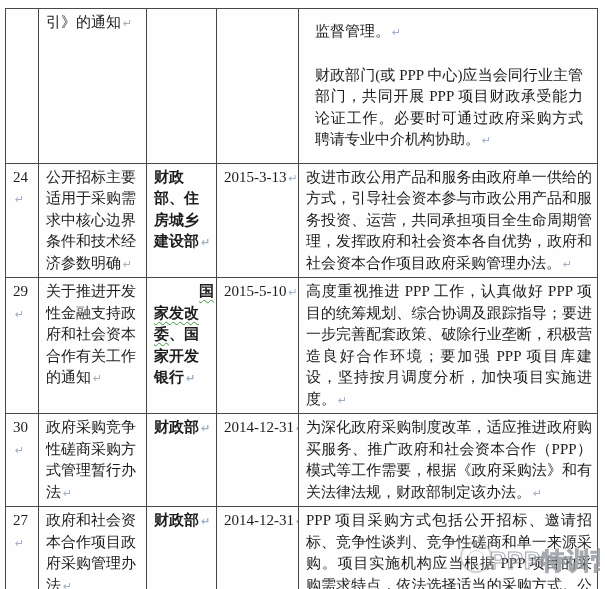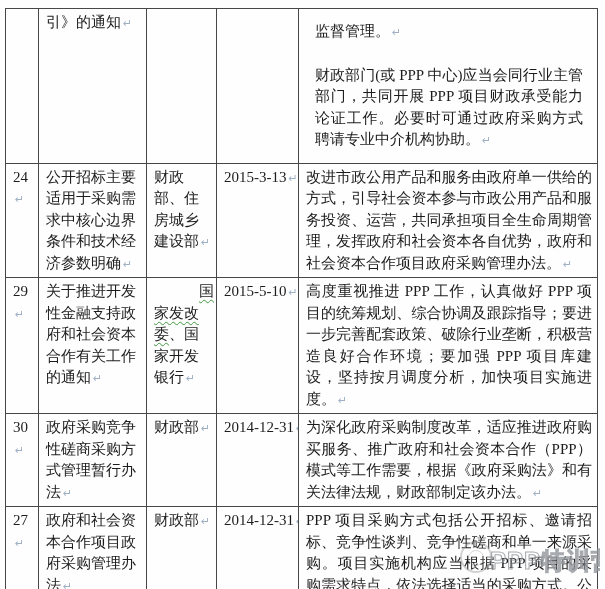--- a/index.html
+++ b/index.html
@@ -35,21 +35,21 @@
   col.c-desc  { width: 299px; }
 
   tr.r0 { height: 117px; }
   tr.r1 { height: 107px; }
   tr.r2 { height: 106px; }
   tr.r3 { height: 92px;  }
   tr.r4 { height: 144px; }
 
   td.no   { padding-left: 8px; font-size: 15px; }
   td.title{ font-size: 15.5px; }
-  td.agency{ font-size: 14.8px; padding-left: 6px; padding-right: 2px; }
+  td.agency{ font-size: 14.8px; padding-left: 6px; padding-right: 2px; font-weight: bold; }
   td.date { font-size: 15px; white-space: nowrap; }
   td.desc { font-size: 14.5px; line-height: 21.5px; padding-left: 8px; padding-right: 6px; text-align: justify; }
 
   .para { margin: 9px; }
   .para-gap { margin-bottom: 21px; }
 
   .eol {
     color: #9fb0c4;
     font-size: 11px;
     margin-left: 2px;

